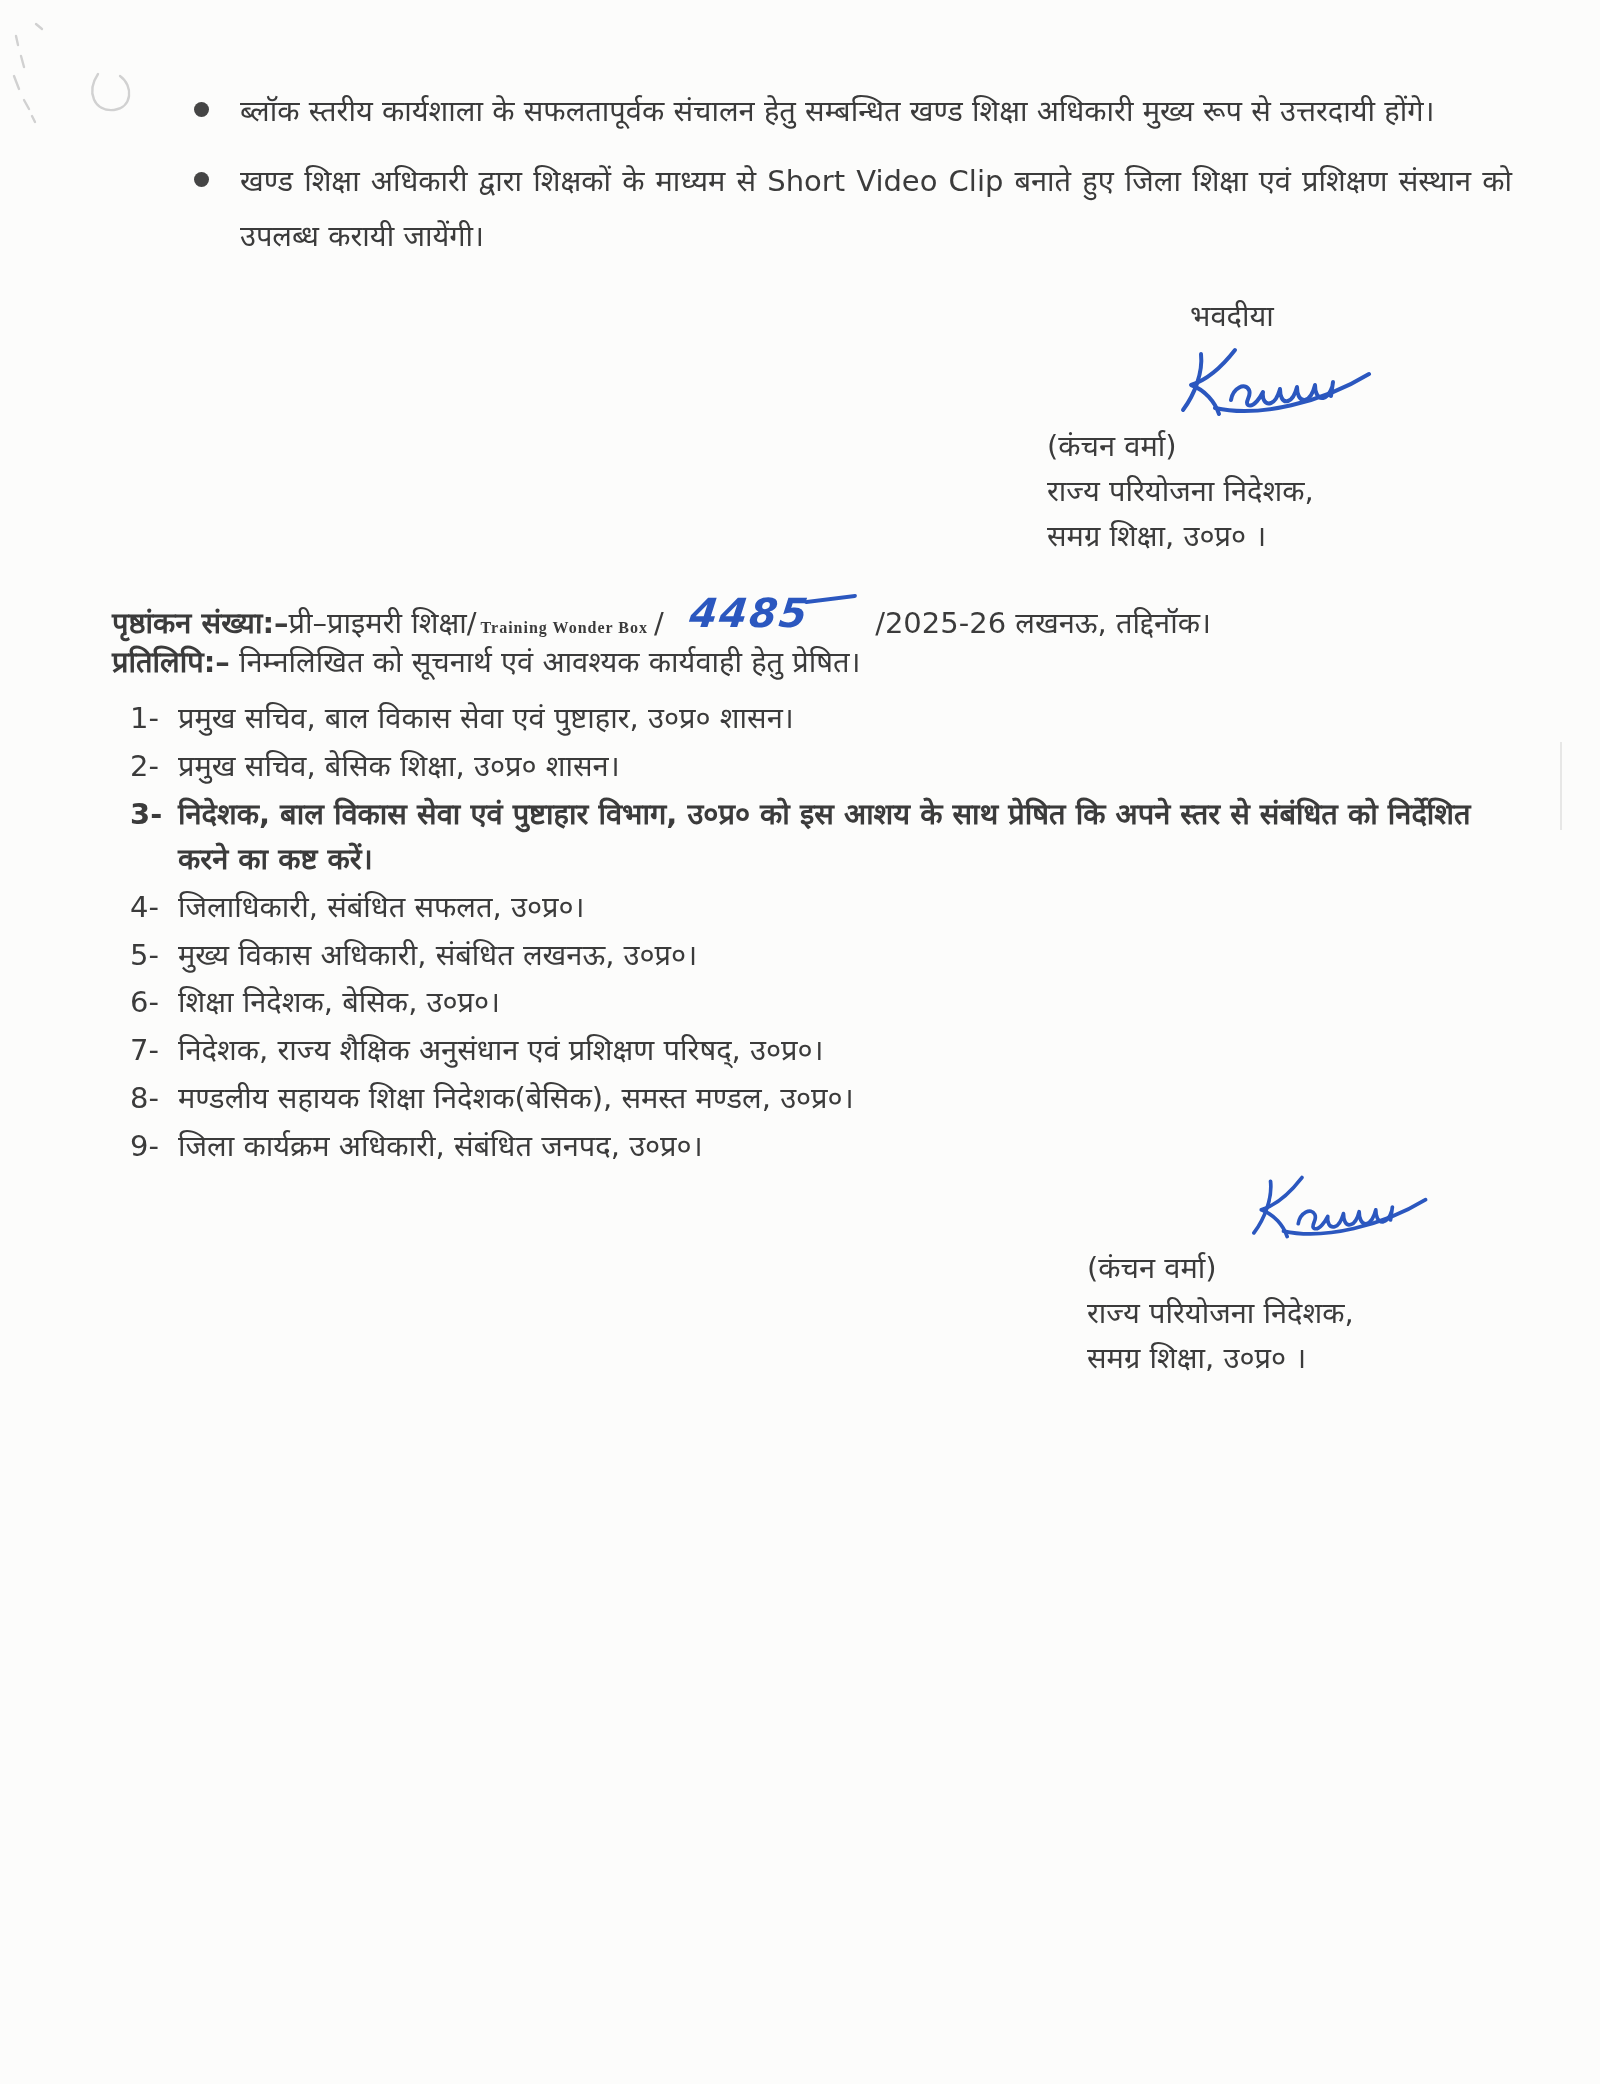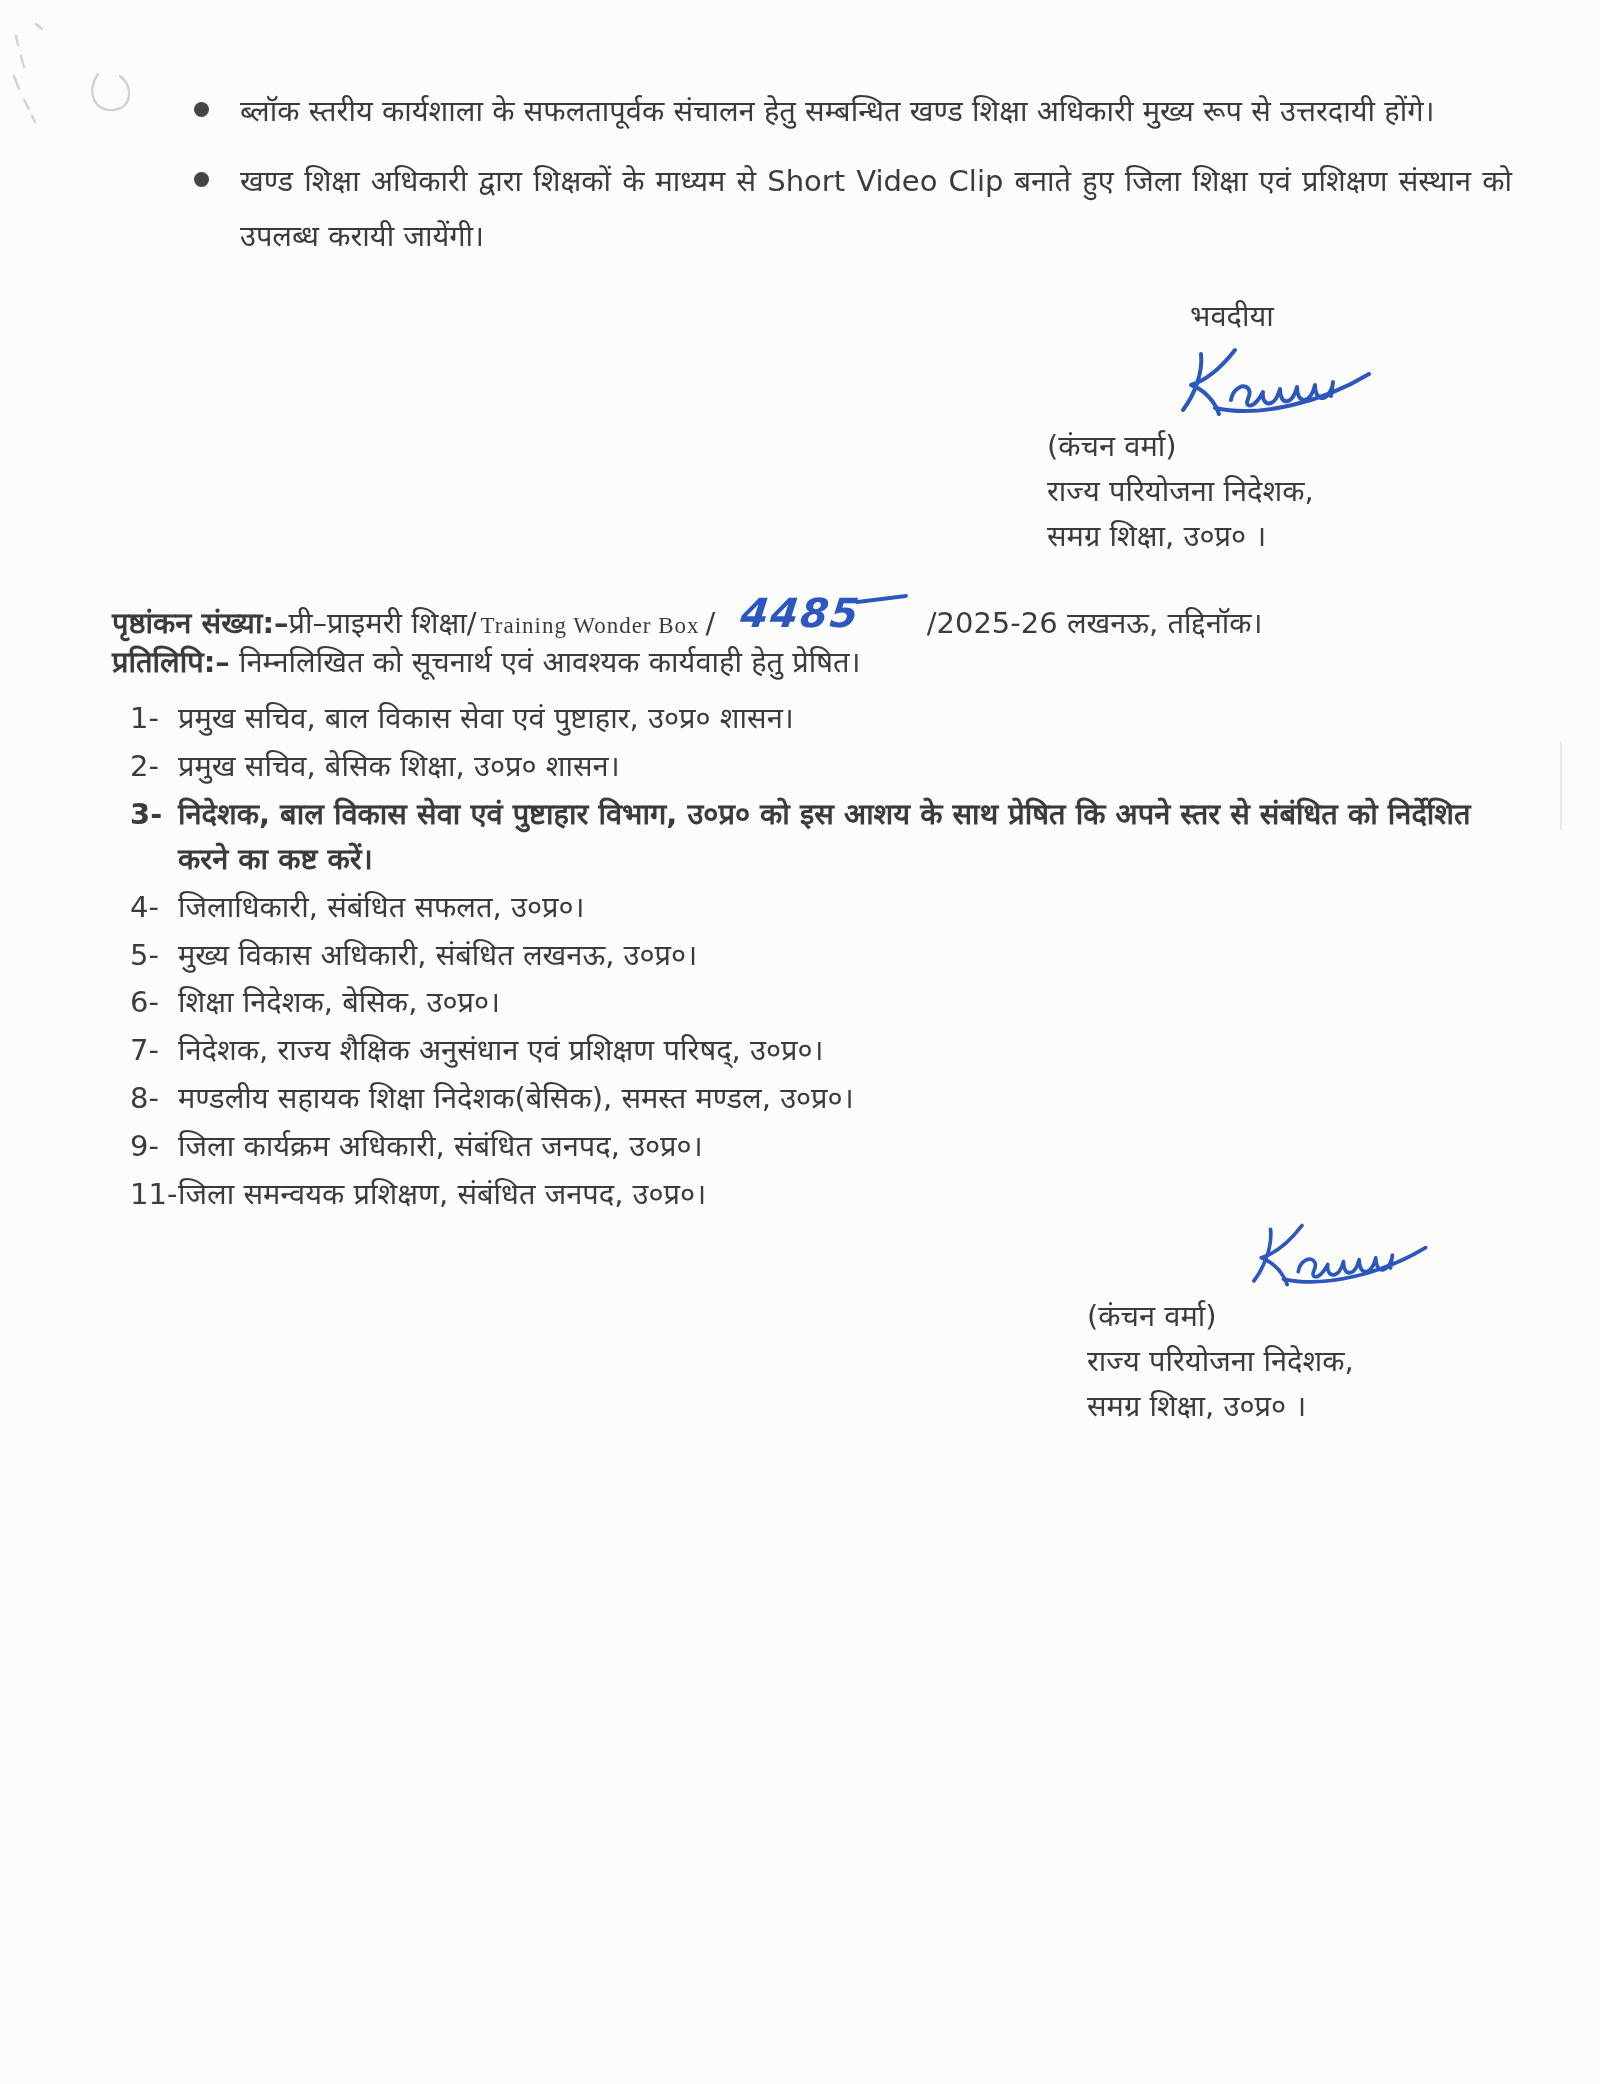--- a/index.html
+++ b/index.html
@@ -40,21 +40,21 @@
   .sig-block { width:430px; text-align:left; line-height:1.55; }
   .sig-block .sig-svg { display:block; }
   .sig1 { margin:10px 0 0 935px; }
   .sig1 .sig-svg { margin:0 0 2px 126px; }
   .sig2 { margin:2px 0 0 975px; }
   .sig2 .sig-svg { margin:0 0 2px 150px; }
 
   .endorsement { margin-top:40px; white-space:nowrap; }
   .endorsement .bold-label { font-weight:bold; }
   .latin-label {
-    font-family:"Liberation Serif", serif; font-weight:normal; font-size:23px;
+    font-family:"Liberation Serif", serif; font-weight:bold; font-size:16px;
     letter-spacing:1px; padding:0 6px 0 4px;
   }
   .hand-number {
     display:inline-block; position:relative; top:-6px;
     margin:0 66px 0 26px;
     color:#2b57bf; font-size:40px; font-weight:bold; font-style:italic;
     letter-spacing:2px; transform:skewX(-7deg); line-height:1;
   }
   .hand-number::after {
     content:""; position:absolute; right:-46px; top:4px; width:52px; height:4px;
@@ -152,24 +152,20 @@
           <span class="txt">निदेशक, राज्य शैक्षिक अनुसंधान एवं प्रशिक्षण परिषद्, उ०प्र०।</span>
         </li>
       <li>
           <span class="num">8-</span>
           <span class="txt">मण्डलीय सहायक शिक्षा निदेशक(बेसिक), समस्त मण्डल, उ०प्र०।</span>
         </li>
       <li>
           <span class="num">9-</span>
           <span class="txt">जिला कार्यक्रम अधिकारी, संबंधित जनपद, उ०प्र०।</span>
         </li>
-      <li>
-          <span class="num">11-</span>
-          <span class="txt">जिला समन्वयक प्रशिक्षण, संबंधित जनपद, उ०प्र०।</span>
-        </li>
     </ol>
 
     <div class="sig-block sig2">
       <svg class="sig-svg" width="200" height="72" viewBox="0 0 200 78">
         <g fill="none" stroke="#2b57bf" stroke-width="4" stroke-linecap="round" stroke-linejoin="round">
           <path d="M28 10 C30 28 22 50 10 66"></path>
           <path d="M62 6 C48 24 34 36 18 41 C32 46 42 58 46 70"></path>
           <path d="M58 56 C60 44 72 38 76 46 C79 52 71 58 75 61 C81 64 88 52 90 48 C89 55 92 61 98 59 C104 57 106 48 107 45 C107 51 109 59 115 57 C121 55 123 47 124 43 C124 49 126 57 132 56 C139 54 141 45 142 41 C142 47 144 55 150 54 C157 52 160 42 160 38 L158 52"></path>
           <path d="M42 64 C86 74 150 58 196 30"></path>
         </g>

